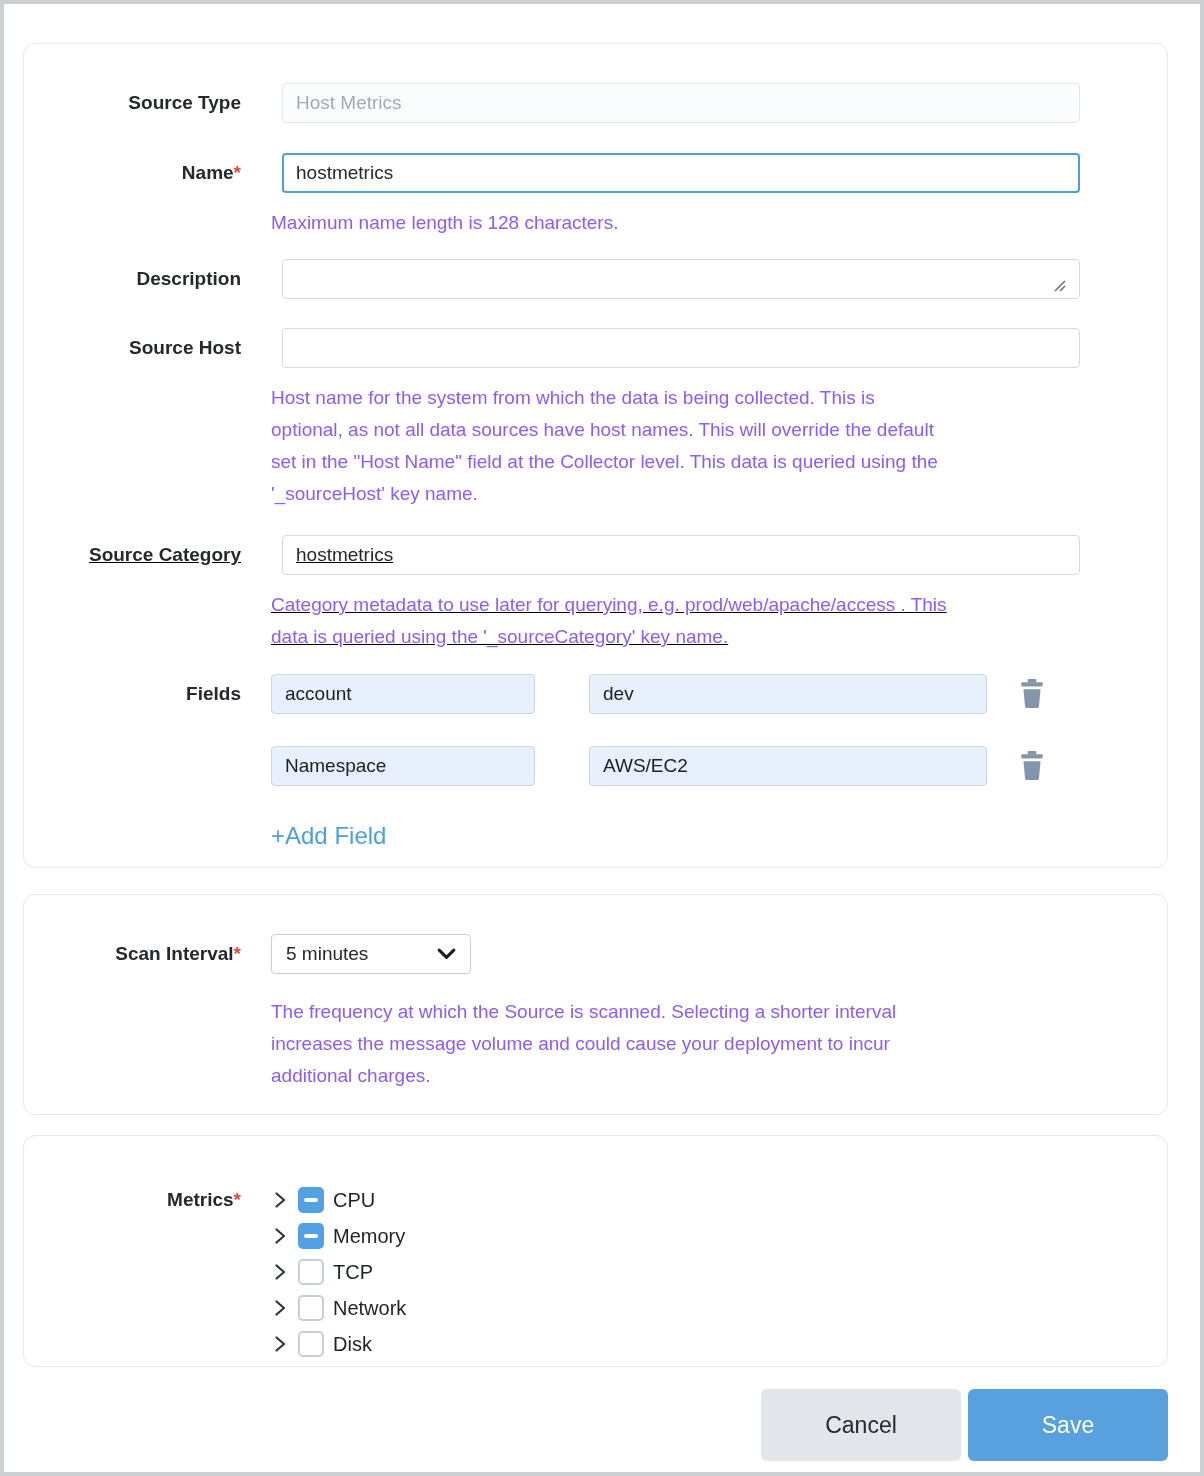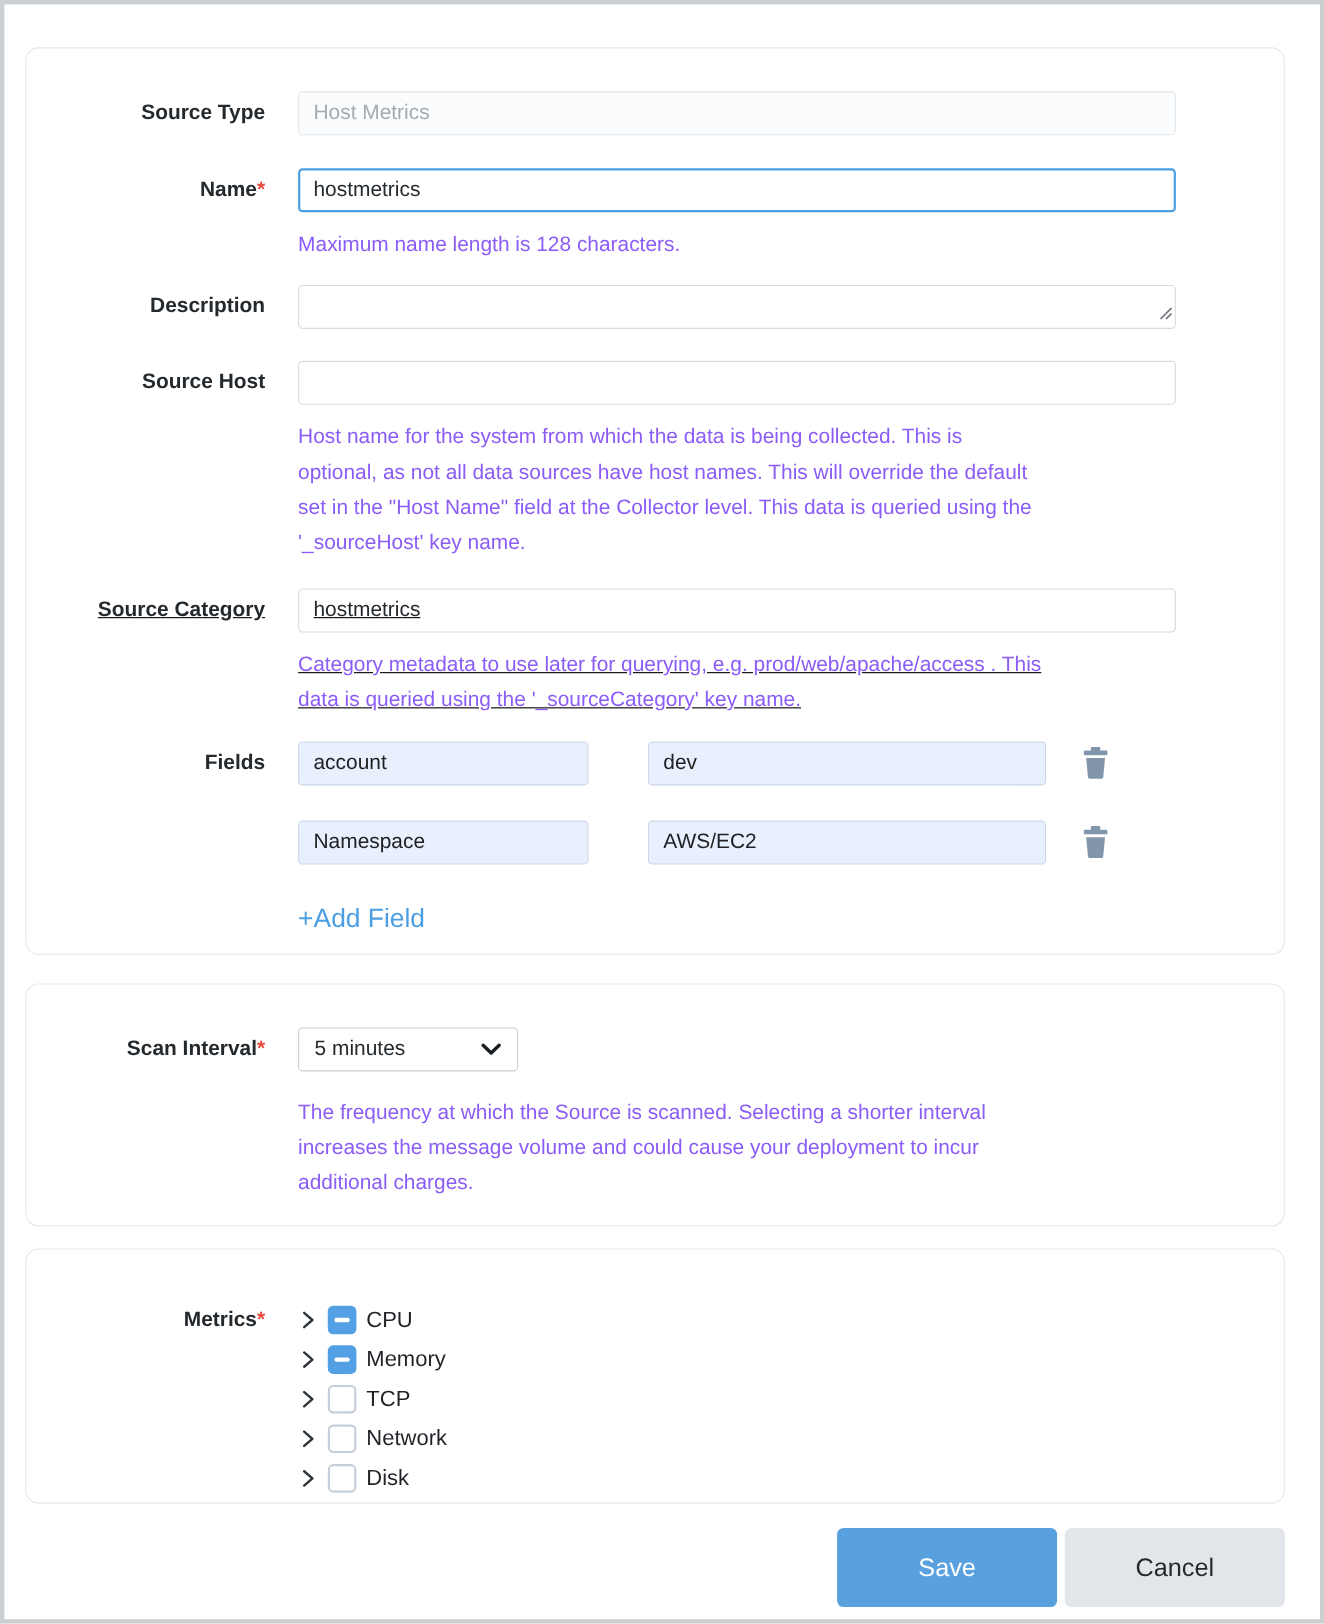--- a/index.html
+++ b/index.html
@@ -26,21 +26,21 @@
     font-size:19px; font-weight:bold; color:#24292e; line-height:40px;
     align-self:flex-start;
   }
   .req { color:#e8483f; }
   .ctrl { flex:none; margin-left:30px; width:798px; }
 
   .input {
     display:block; width:100%; height:40px;
     border:1px solid #d6dade; border-radius:4px;
     padding:0 13px; font-size:19px; color:#24292e;
-    font-family:inherit; background:#fff; outline:none;
+    font-family:inherit; background:#fff; outline:none;margin-left:11px;
   }
   .input--disabled { background:#fbfcfd; color:#a4aab1; border-color:#e4e7ea; }
   .input--focus { border:2px solid #4a9fe2; padding:0 12px; }
 
   .helper {
     font-size:19px; color:#8b5cf6; line-height:32px;
     margin-top:14px; white-space:pre-line; width:830px;
   }
   .helper--single { margin-top:14px; }
 
@@ -55,21 +55,21 @@
   .ta-grip { position:absolute; right:3px; bottom:3px; pointer-events:auto; cursor:nwse-resize; }
 
   .fields-ctrl { display:flex; align-items:center; height:40px; margin-bottom:32px; }
   .fields-ctrl:last-of-type { margin-bottom:0; }
   .f-key, .f-val {
     height:40px; border:1px solid #ccd6e8; border-radius:4px;
     background:#e8f0fe; padding:0 13px; font-size:19px; color:#202124;
     font-family:inherit; outline:none;
   }
   .f-key { width:264px; }
-  .f-val { width:362px; margin-left:54px; }
+  .f-val { width:398px; margin-left:54px; }
   .trash-btn { background:none; border:none; margin-left:32px; padding:0; cursor:pointer; height:30px; }
 
   .add-field {
     display:inline-block; margin:36px 0 0 247px;
     font-size:24px; line-height:28px; color:#4c9fe3; text-decoration:none; cursor:pointer;
   }
 
   .select {
     display:inline-flex; width:200px; height:40px;
     border:1px solid #c9ced3; border-radius:4px; background:#fff;
@@ -271,17 +271,17 @@
           </span>
           <span class="cb cb-unchecked"></span>
           <span class="tree-label">Disk</span>
         </div>
 
       </div>
     </div>
   </section>
 
   <div class="actions">
+    <button class="btn btn-cancel">Cancel</button>
     <button class="btn btn-save">Save</button>
-    <button class="btn btn-cancel">Cancel</button>
   </div>
 
 </div>
 
 </body></html>

